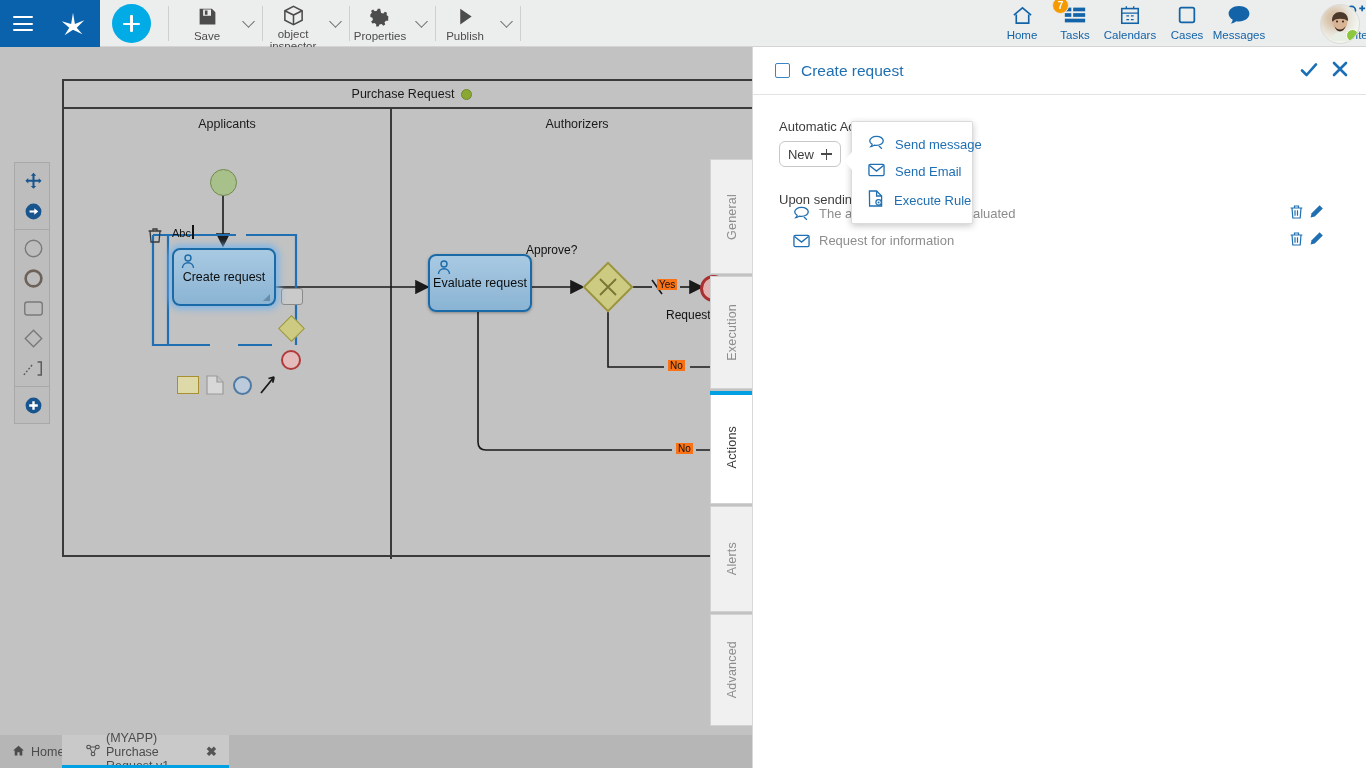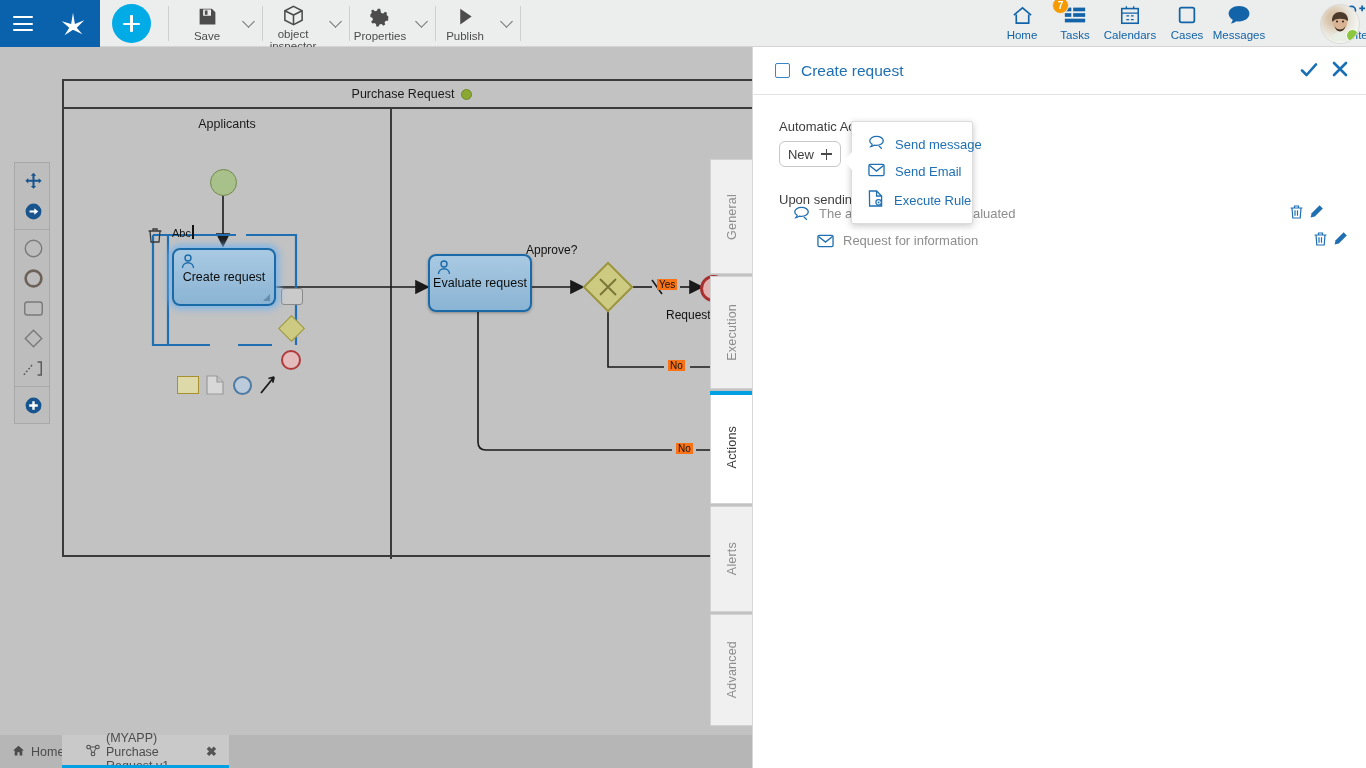--- a/index.html
+++ b/index.html
@@ -424,20 +424,23 @@
     </div>
 
     <div class="pool">
       <div class="pool-hdr">
         <span>Purchase Request</span>
         <span class="pool-dot"></span>
       </div>
       <div class="lane" style="left:0; width:328px;">
         <div class="lane-lbl">Applicants</div>
       </div>
+      <div class="lane" style="left:328px; width:370px; border-right:none;">
+        <div class="lane-lbl">Authorizers</div>
+      </div>
     </div>
 
     <svg class="wires">
       <defs>
         <marker id="ah" markerWidth="9" markerHeight="9" refX="8" refY="4.5" orient="auto">
           <path d="M0,0 L9,4.5 L0,9 z" fill="#1a1a1a"></path>
         </marker>
       </defs>
 
       <path d="M223,148 L223,199" stroke="#1a1a1a" stroke-width="1.6" fill="none" marker-end="url(#ah)"></path>
@@ -592,21 +595,21 @@
             </svg>
         </span>
         <span>
           <svg width="15" height="15" viewBox="0 0 15 15">
               <path fill="#1f6fb2" d="M10.6 1.2l3.2 3.2-8 8-4.2 1 1-4.2z"></path>
             </svg>
         </span>
       </span>
     </div>
 
-    <div class="act-row" style="left:40px; top:180px; width:545px;margin-left:24px;">
+    <div class="act-row" style="left:40px; top:180px; width:545px;">
       <span class="ic">
         <svg width="17" height="14" viewBox="0 0 18 14">
             <rect x="1" y="1" width="16" height="12" rx="1.4" fill="none" stroke="#1f6fb2" stroke-width="1.4"></rect>
             <path d="M1.6 2.2 L9 8.2 L16.4 2.2" fill="none" stroke="#1f6fb2" stroke-width="1.4"></path>
           </svg>
       </span>
       <span class="txt">Request for information</span>
       <span class="tools">
         <span>
           <svg width="13" height="15" viewBox="0 0 13 15">

